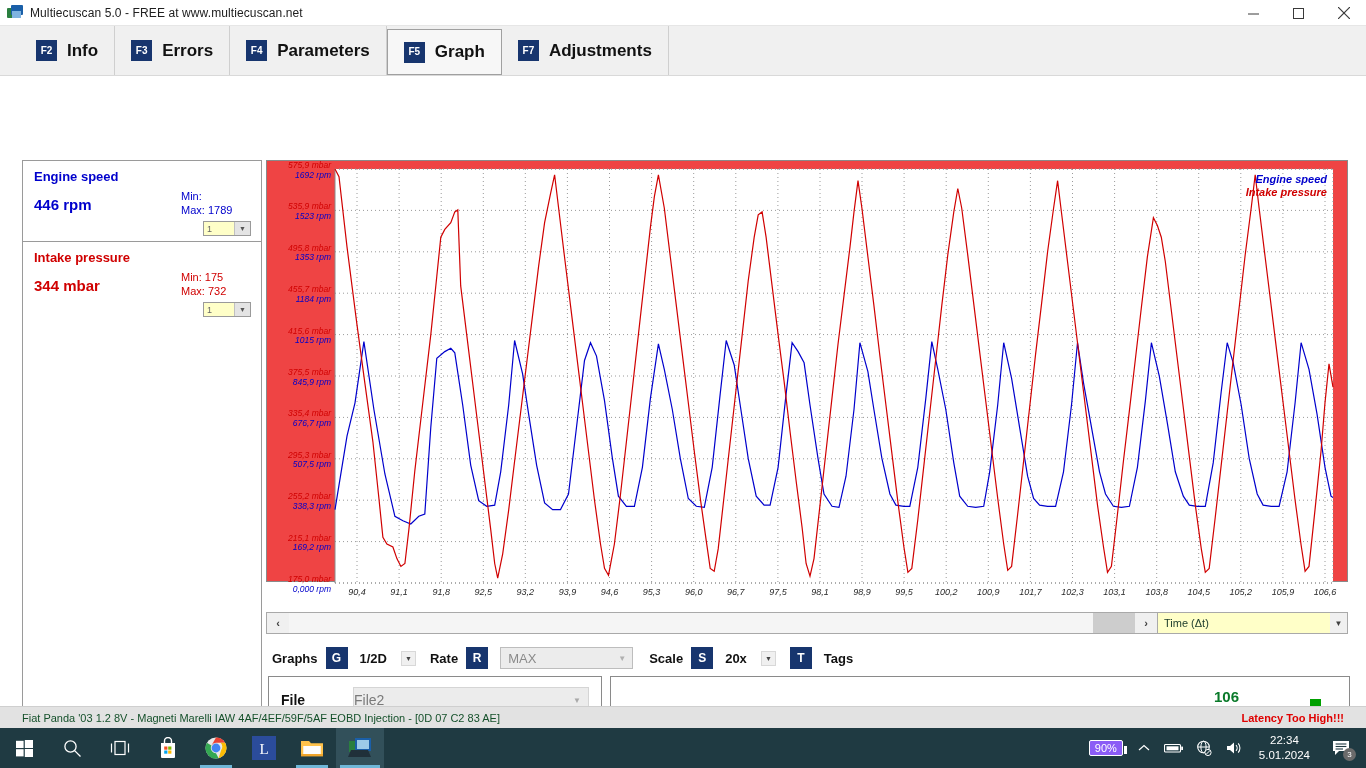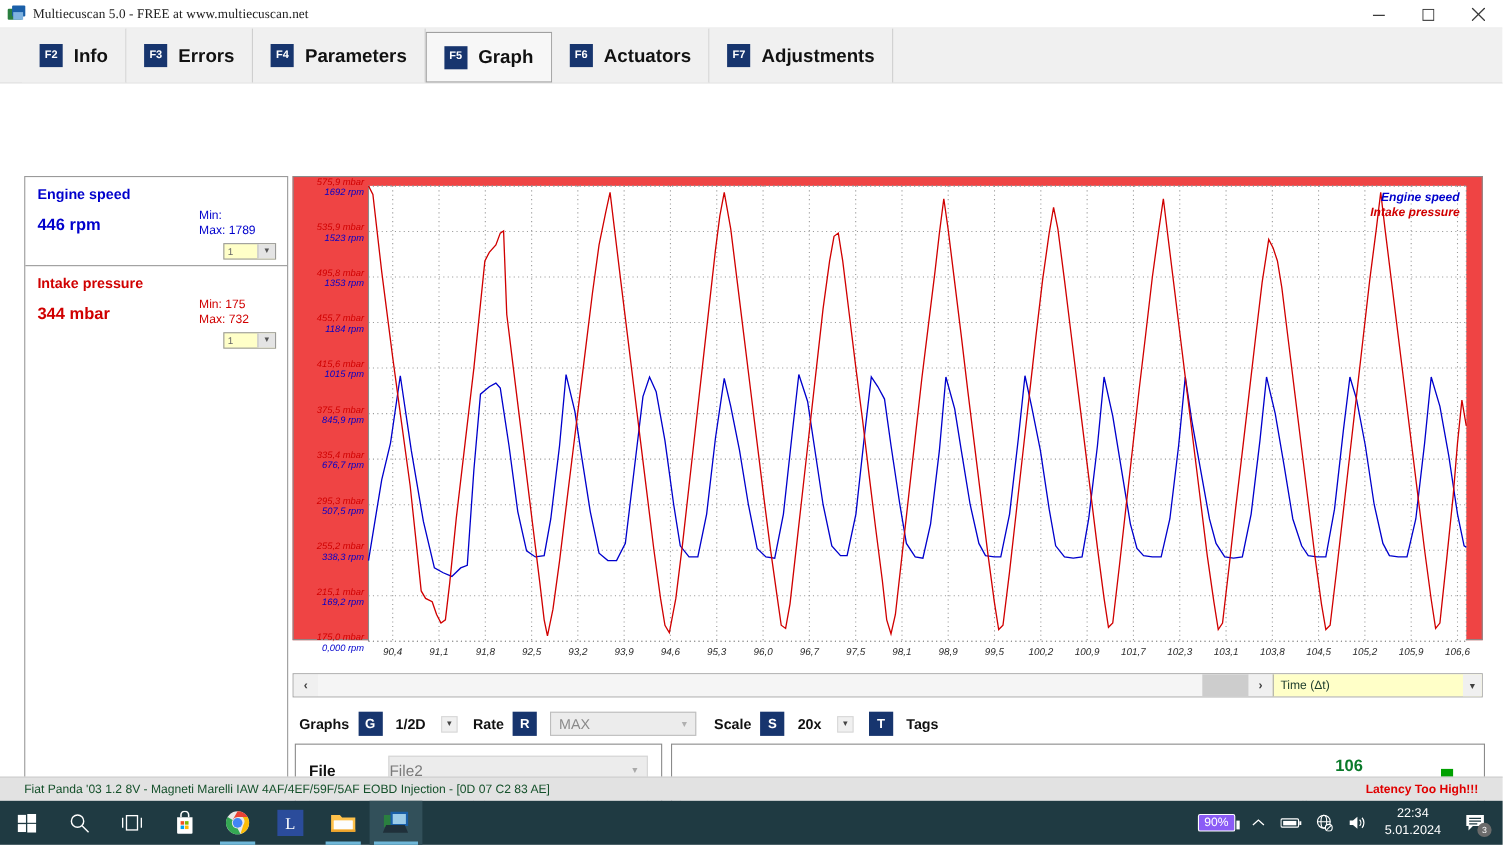--- a/index.html
+++ b/index.html
@@ -11,21 +11,20 @@
     background: #ffffff;
   }
 
   
   #titlebar {
     height: 26px; width: 100%;
     background: #ffffff;
     display: flex; align-items: center;
     border-bottom: 1px solid #e6e6e6;
     position: relative;
-    font-family: Liberation Serif, serif;
   }
   #app-icon {
     width: 16px; height: 16px; margin-left: 7px; margin-right: 7px;
     position: relative; flex: none;
   }
   #app-icon .s1 { position:absolute; left:0; top:3px; width:13px; height:10px; background:#2a7f3f; border-radius:1px;}
   #app-icon .s2 { position:absolute; left:4px; top:0px; width:12px; height:10px; background:#1a5fa8; border-radius:1px;}
   #app-icon .s3 { position:absolute; left:5px; top:6px; width:9px; height:7px; background:#7fb3e0;}
   #title-text {
     font-size: 12px; color: #202020; letter-spacing: .1px;
@@ -345,24 +344,20 @@
     <span class="fkey">F3</span>
     <span class="tab-label">Errors</span>
   </div>
   <div class="tab">
     <span class="fkey">F4</span>
     <span class="tab-label">Parameters</span>
   </div>
   <div class="tab active">
     <span class="fkey">F5</span>
     <span class="tab-label">Graph</span>
-  </div>
-  <div class="tab">
-    <span class="fkey">F6</span>
-    <span class="tab-label">Actuators</span>
   </div>
   <div class="tab">
     <span class="fkey">F7</span>
     <span class="tab-label">Adjustments</span>
   </div>
 </div>
 
 <div id="content">
 
   <div id="left-panel">

